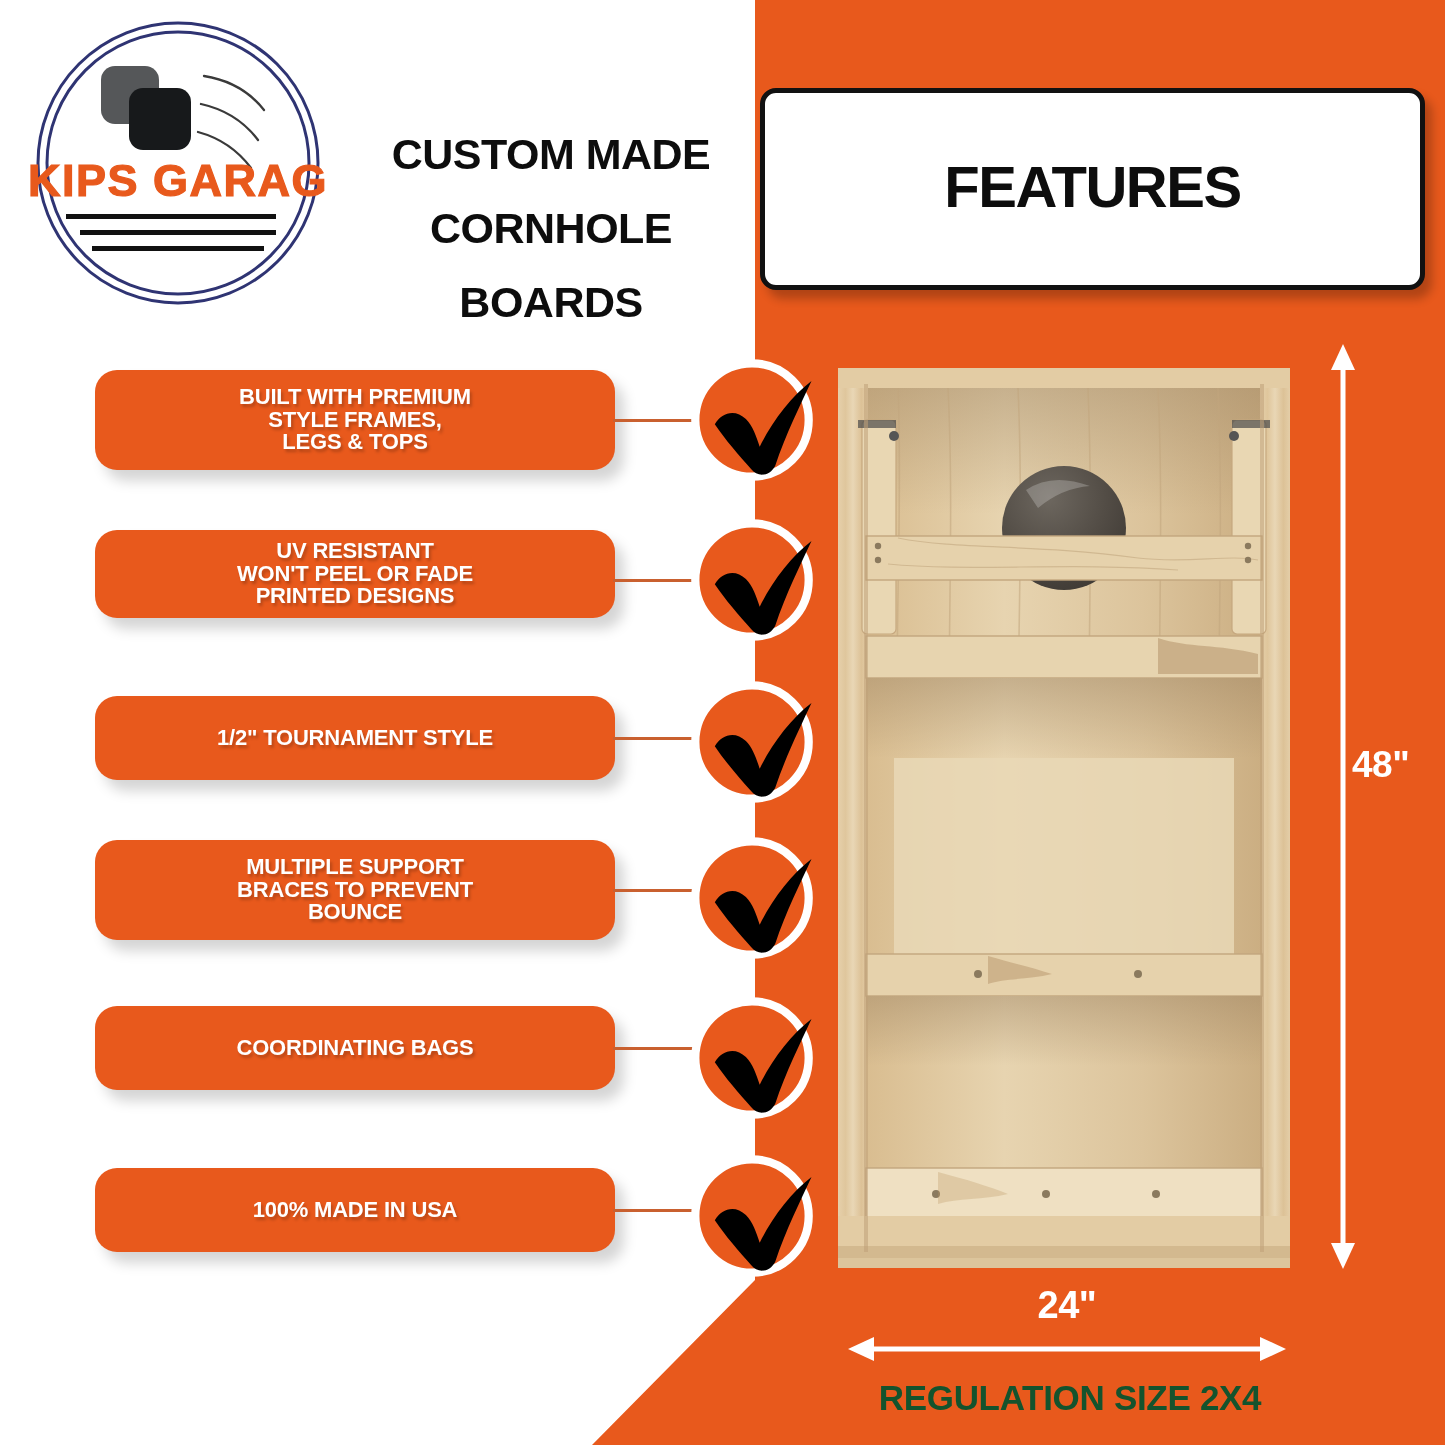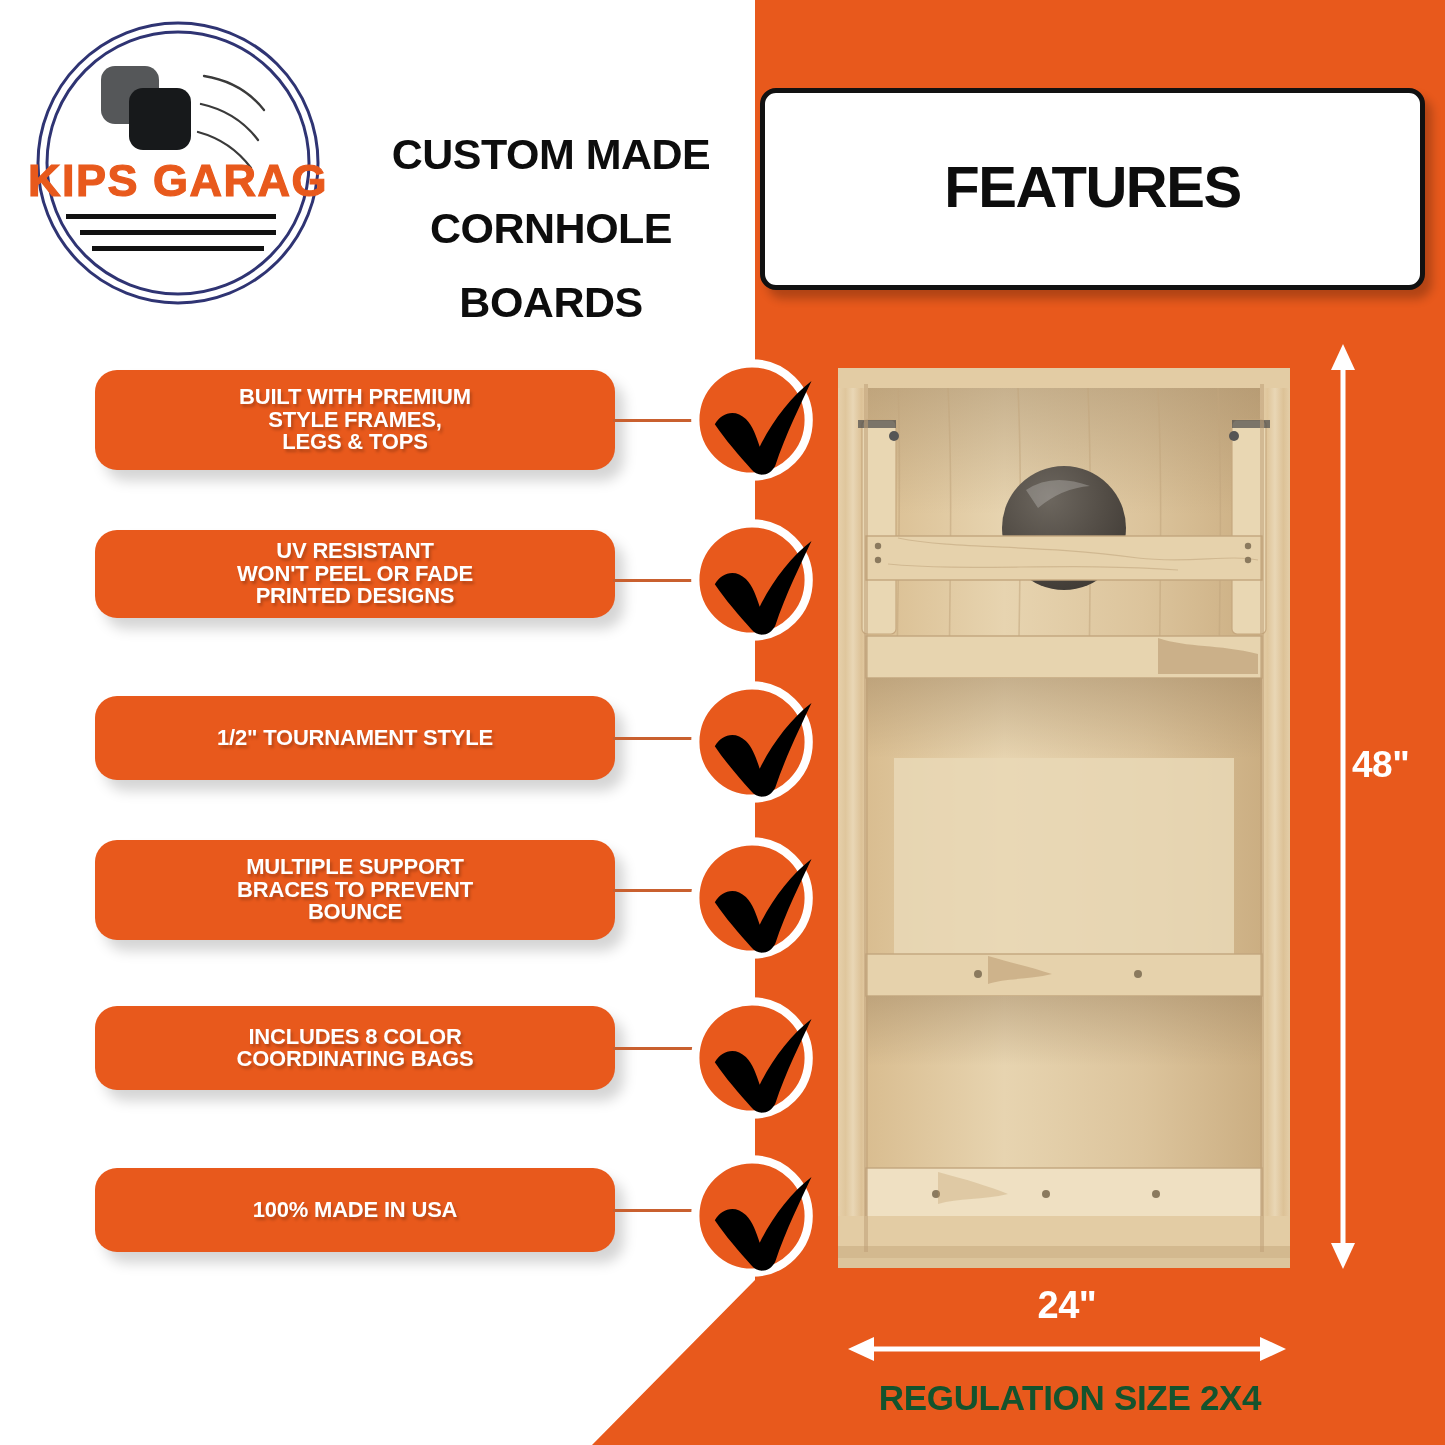--- a/index.html
+++ b/index.html
@@ -229,21 +229,20 @@
       <div class="check-circle" style="left: 688px; top: 834px;">
         <svg viewBox="0 0 140 140" xmlns="http://www.w3.org/2000/svg">
           <circle cx="70" cy="70" r="62" fill="#E8591C" stroke="#ffffff" stroke-width="9"></circle>
           <g transform="translate(18,18) scale(0.80)">
             <path d="M16 62 C 24 48, 40 44, 52 56 C 60 64, 64 76, 68 88 C 82 60, 104 30, 128 12 C 116 38, 98 74, 86 110 C 80 122, 66 124, 58 114 C 44 98, 28 80, 16 62 Z" fill="#000000" transform="scale(1.18) translate(-4,-2)"></path>
           </g>
         </svg>
       </div>
       <div class="pill" style="top: 1006px; height: 84px;">
         <div class="pill-text">
-          <span>INCLUDES 8 COLOR</span>
           <span>COORDINATING BAGS</span>
         </div>
       </div>
       <div class="connector" style="top: 1047px; left: 613px; width: 81px;"></div>
       <div class="check-circle" style="left: 688px; top: 994px;">
         <svg viewBox="0 0 140 140" xmlns="http://www.w3.org/2000/svg">
           <circle cx="70" cy="70" r="62" fill="#E8591C" stroke="#ffffff" stroke-width="9"></circle>
           <g transform="translate(18,18) scale(0.80)">
             <path d="M16 62 C 24 48, 40 44, 52 56 C 60 64, 64 76, 68 88 C 82 60, 104 30, 128 12 C 116 38, 98 74, 86 110 C 80 122, 66 124, 58 114 C 44 98, 28 80, 16 62 Z" fill="#000000" transform="scale(1.18) translate(-4,-2)"></path>
           </g>

